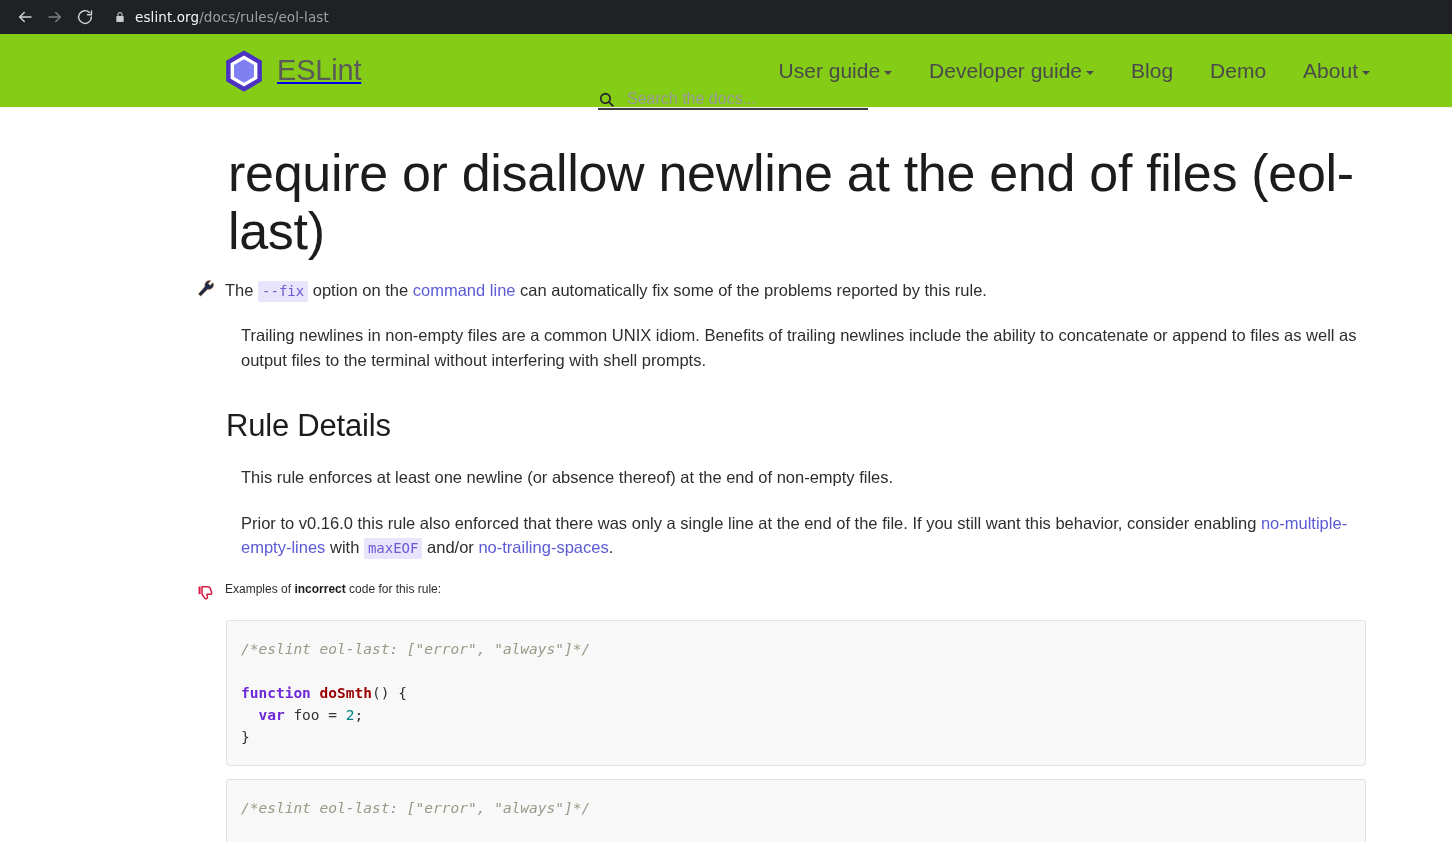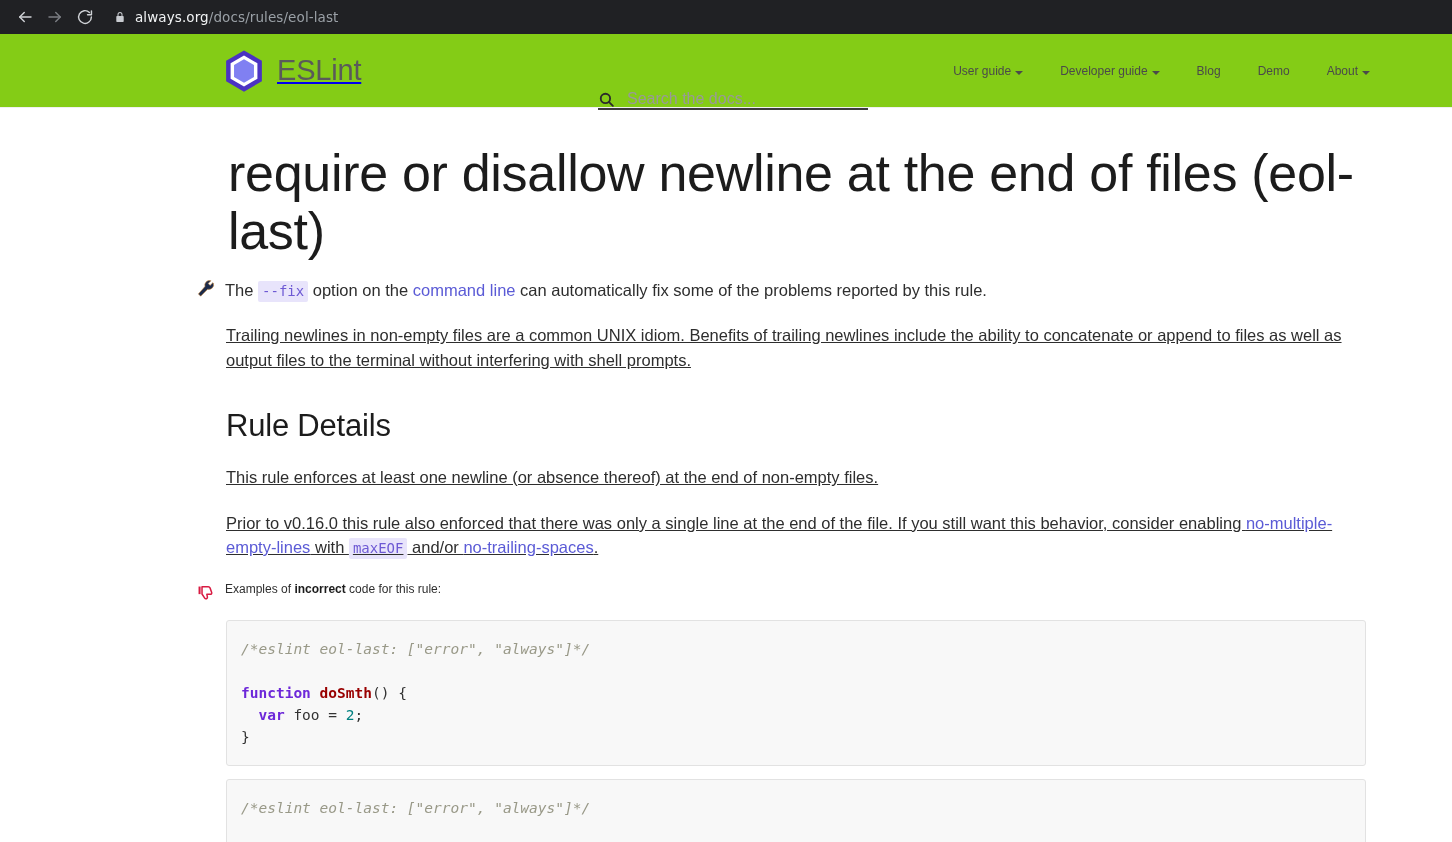--- a/index.html
+++ b/index.html
@@ -103,21 +103,21 @@
   .main-nav {
     position: absolute;
     right: 82px;
     top: 50%;
     transform: translateY(-50%);
     display: flex;
     align-items: center;
     gap: 37px;
   }
   .nav-link {
-    font-size: 12px;
+    font-size: 21px;
     color: #4a4a4a;
     text-decoration: none;
     white-space: nowrap;
     display: inline-flex;
     align-items: center;
   }
   .caret {
     display: inline-block;
     width: 0; height: 0;
     border-left: 4.5px solid transparent;
@@ -166,23 +166,22 @@
     color: #6e5ad4;
     padding: 2px 4px 3px 4px;
     border-radius: 2px;
     white-space: nowrap;
   }
   a.link { color: #5b5bd6; text-decoration: none; }
   p.body-text {
     font-size: 16.5px;
     color: #2e2e2e;
     line-height: 1.48;
-    margin: 21px 0 0 0;
+    margin: 21px 0 0 15px;
     max-width: 1140px;
-    text-decoration: underline;
   }
   h2.section-title {
     font-size: 31px;
     font-weight: 400;
     color: #1c1c1c;
     margin: 36px 0 0 0;
     letter-spacing: -0.2px;
   }
   .example-line {
     display: flex;
@@ -242,21 +241,21 @@
           <polyline points="20.6,3.8 20.6,9 15.4,9"></polyline>
         </svg>
     </span>
   </div>
   <div class="url-wrap">
     <span class="lock-icon">
       <svg width="12" height="14" viewBox="0 0 24 24" fill="currentColor">
           <path d="M12 1.8a5 5 0 0 0-5 5V10H6a1.4 1.4 0 0 0-1.4 1.4v9.2A1.4 1.4 0 0 0 6 22h12a1.4 1.4 0 0 0 1.4-1.4v-9.2A1.4 1.4 0 0 0 18 10h-1V6.8a5 5 0 0 0-5-5zm0 2a3 3 0 0 1 3 3V10H9V6.8a3 3 0 0 1 3-3z"></path>
         </svg>
     </span>
-    <span class="url-text"><span class="host">always.org</span><span>/docs/rules/eol-last</span></span>
+    <span class="url-text"><span class="host">eslint.org</span><span>/docs/rules/eol-last</span></span>
   </div>
 </div>
 
 <div class="site-header">
   <a class="logo-block" href="#">
     <span>
       <svg class="logo-mark" viewBox="0 0 64 64">
         <polygon points="32,2 58,17 58,47 32,62 6,47 6,17" fill="#4b32c3"></polygon>
         <polygon points="32,9.5 51.5,20.8 51.5,43.2 32,54.5 12.5,43.2 12.5,20.8" fill="#ffffff"></polygon>
         <polygon points="32,15 46.5,23.4 46.5,40.6 32,49 17.5,40.6 17.5,23.4" fill="#8080f2"></polygon>

